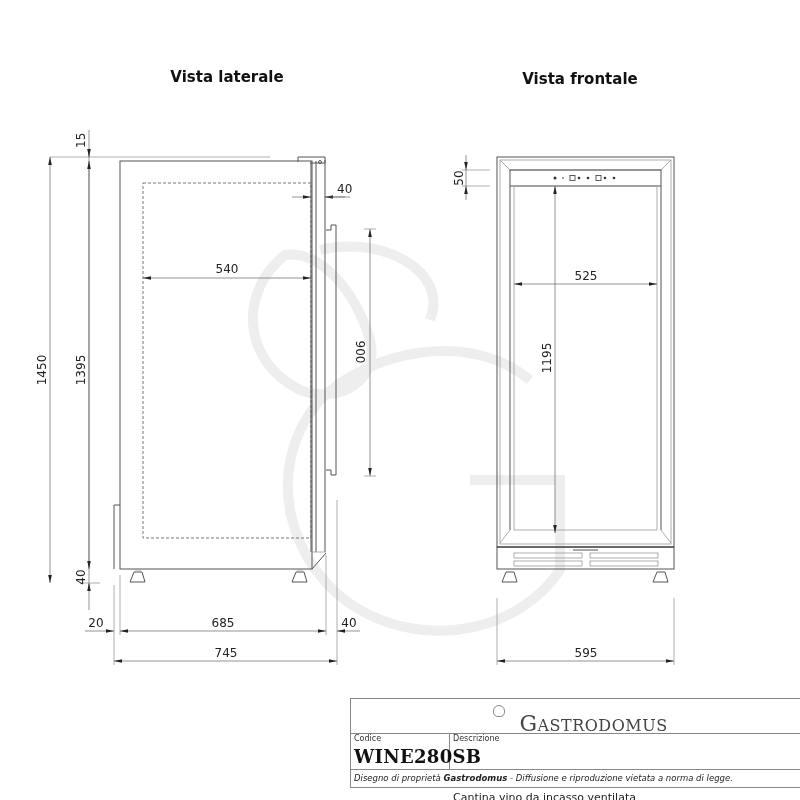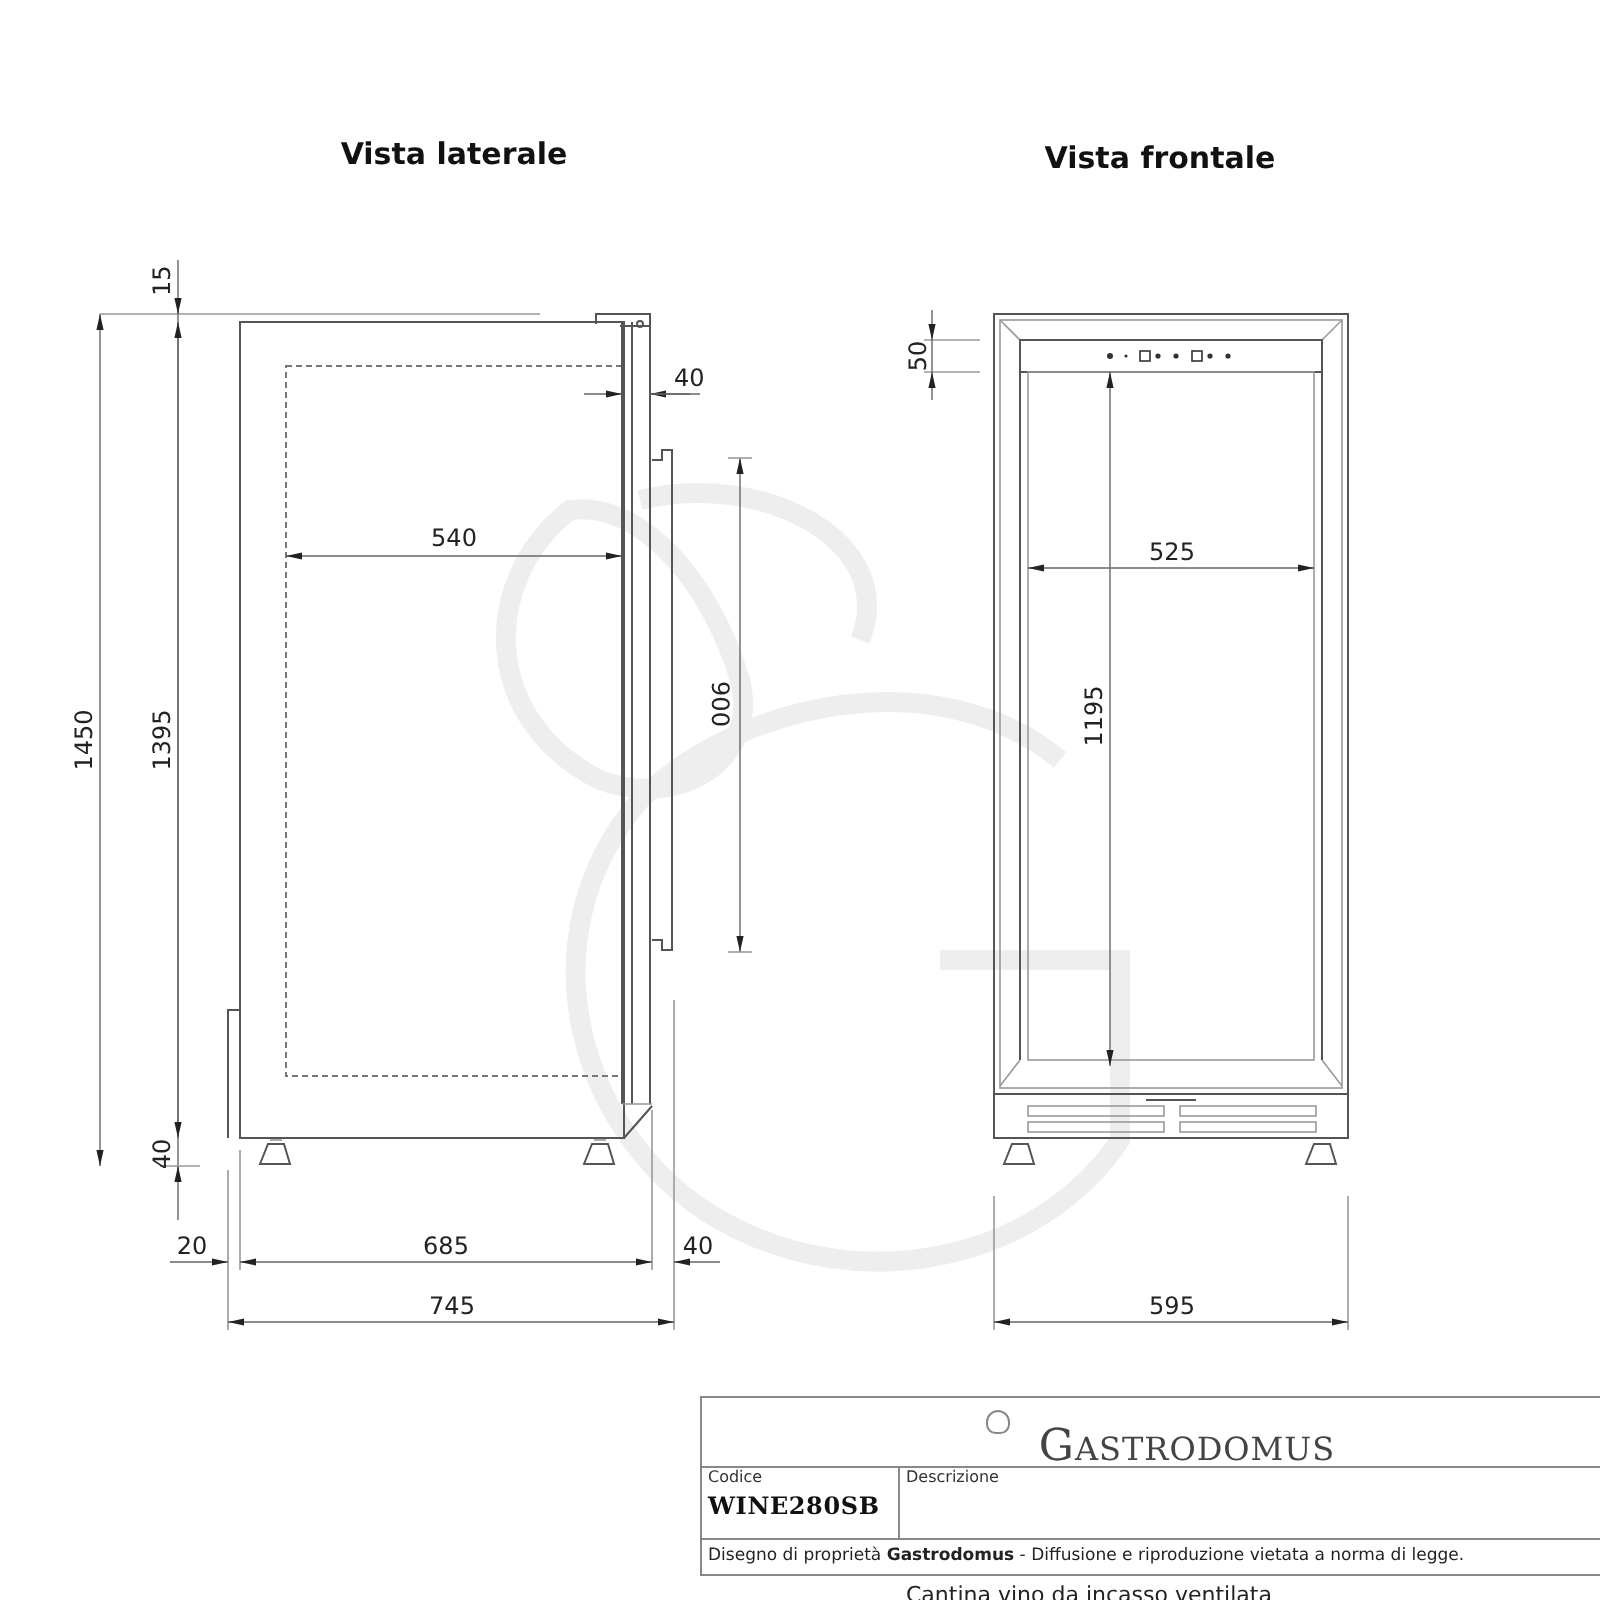--- a/index.html
+++ b/index.html
@@ -13,24 +13,24 @@
   .dash { stroke:#777; stroke-width:1; stroke-dasharray:3 2; fill:none; }
   .wm { stroke:#eeeeee; stroke-width:10; fill:none; }
   .titleblock { position:absolute; left:350px; top:698px; width:487px; height:90px; border:1px solid #888; box-sizing:border-box; background:#fff; }
   .tb-logo { position:absolute; left:0; top:0; width:100%; height:34px; border-bottom:1px solid #888; text-align:center; }
   .tb-logo-text { position:absolute; left:0; right:0; top:12px; font-family:"DejaVu Serif", serif; font-size:16px; color:#444; letter-spacing:0.5px; }
   .tb-logo-text .big { font-size:22px; }
   .tb-logo-mark { position:absolute; left:142px; top:6px; width:10px; height:10px; border:1px solid #888; border-radius:50% 50% 40% 40%; }
   .tb-row2 { position:absolute; left:0; top:34px; width:100%; height:36px; border-bottom:1px solid #888; }
   .tb-code { position:absolute; left:0; top:0; width:98px; height:36px; border-right:1px solid #888;text-align:center; }
   .tb-label { position:absolute; left:3px; top:1px; font-size:8px; color:#333; font-family:"DejaVu Sans", sans-serif; }
-  .tb-code-val { position:absolute; left:3px; top:13px; font-family:"DejaVu Serif", serif; font-weight:bold; font-size:12px; color:#111; letter-spacing:0.3px; }
+  .tb-code-val { position:absolute; left:3px; top:13px; font-family:"DejaVu Serif", serif; font-weight:bold; font-size:18px; color:#111; letter-spacing:0.3px; }
   .tb-desc { position:absolute; left:99px; top:0; right:0; height:36px;text-align:center; }
   .tb-desc-val { position:absolute; left:3px; top:12px; font-size:11px; color:#222; font-family:"DejaVu Sans", sans-serif;margin-top:46px; }
-  .tb-footer { position:absolute; left:3px; top:74px; font-size:8.5px; color:#222; font-family:"DejaVu Sans", sans-serif; white-space:nowrap; }
+  .tb-footer { position:absolute; left:3px; top:74px; font-size:8.5px; color:#222; font-family:"DejaVu Sans", sans-serif; white-space:nowrap;font-style:italic; }
   .tb-footer b { font-weight:bold; }
 </style>
 </head>
 <body>
 
 <svg id="drawing" viewBox="0 0 800 800" xmlns="http://www.w3.org/2000/svg">
   <defs>
     <marker id="arr" markerWidth="8" markerHeight="6" refX="8" refY="3" orient="auto-start-reverse" markerUnits="userSpaceOnUse">
       <path d="M0,1.2 L8,3 L0,4.8 Z" fill="#222"></path>
     </marker>

